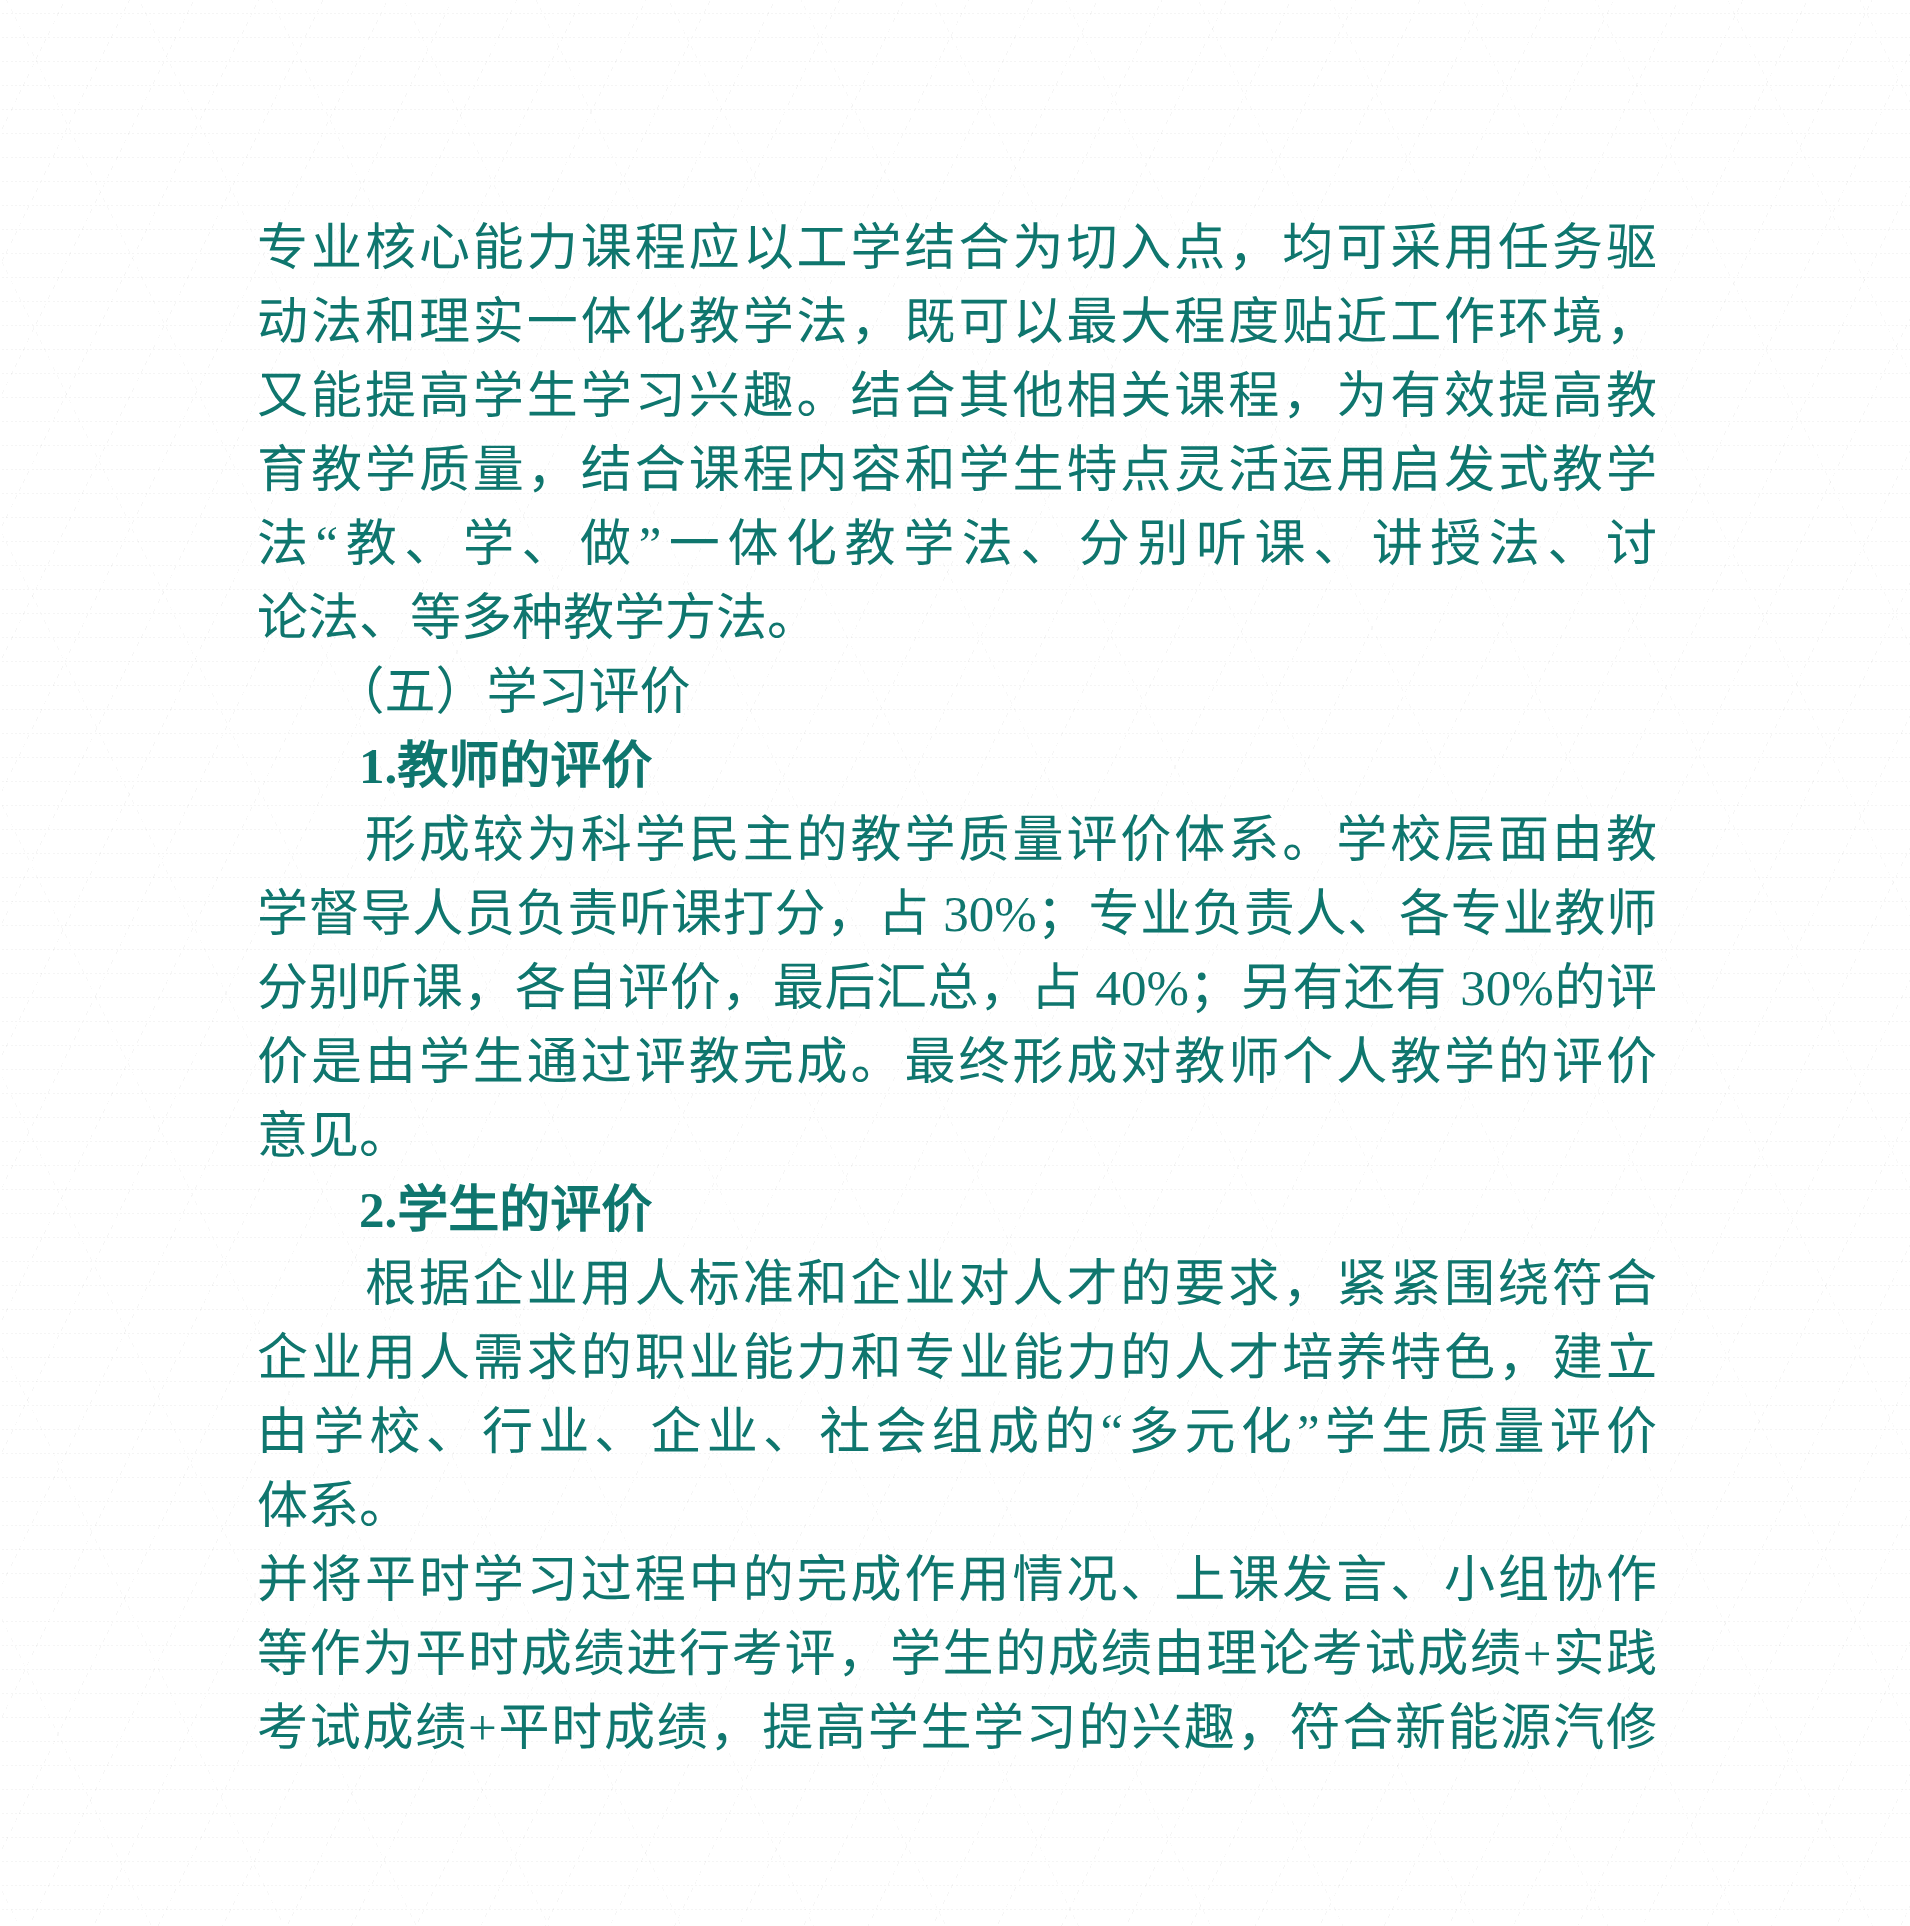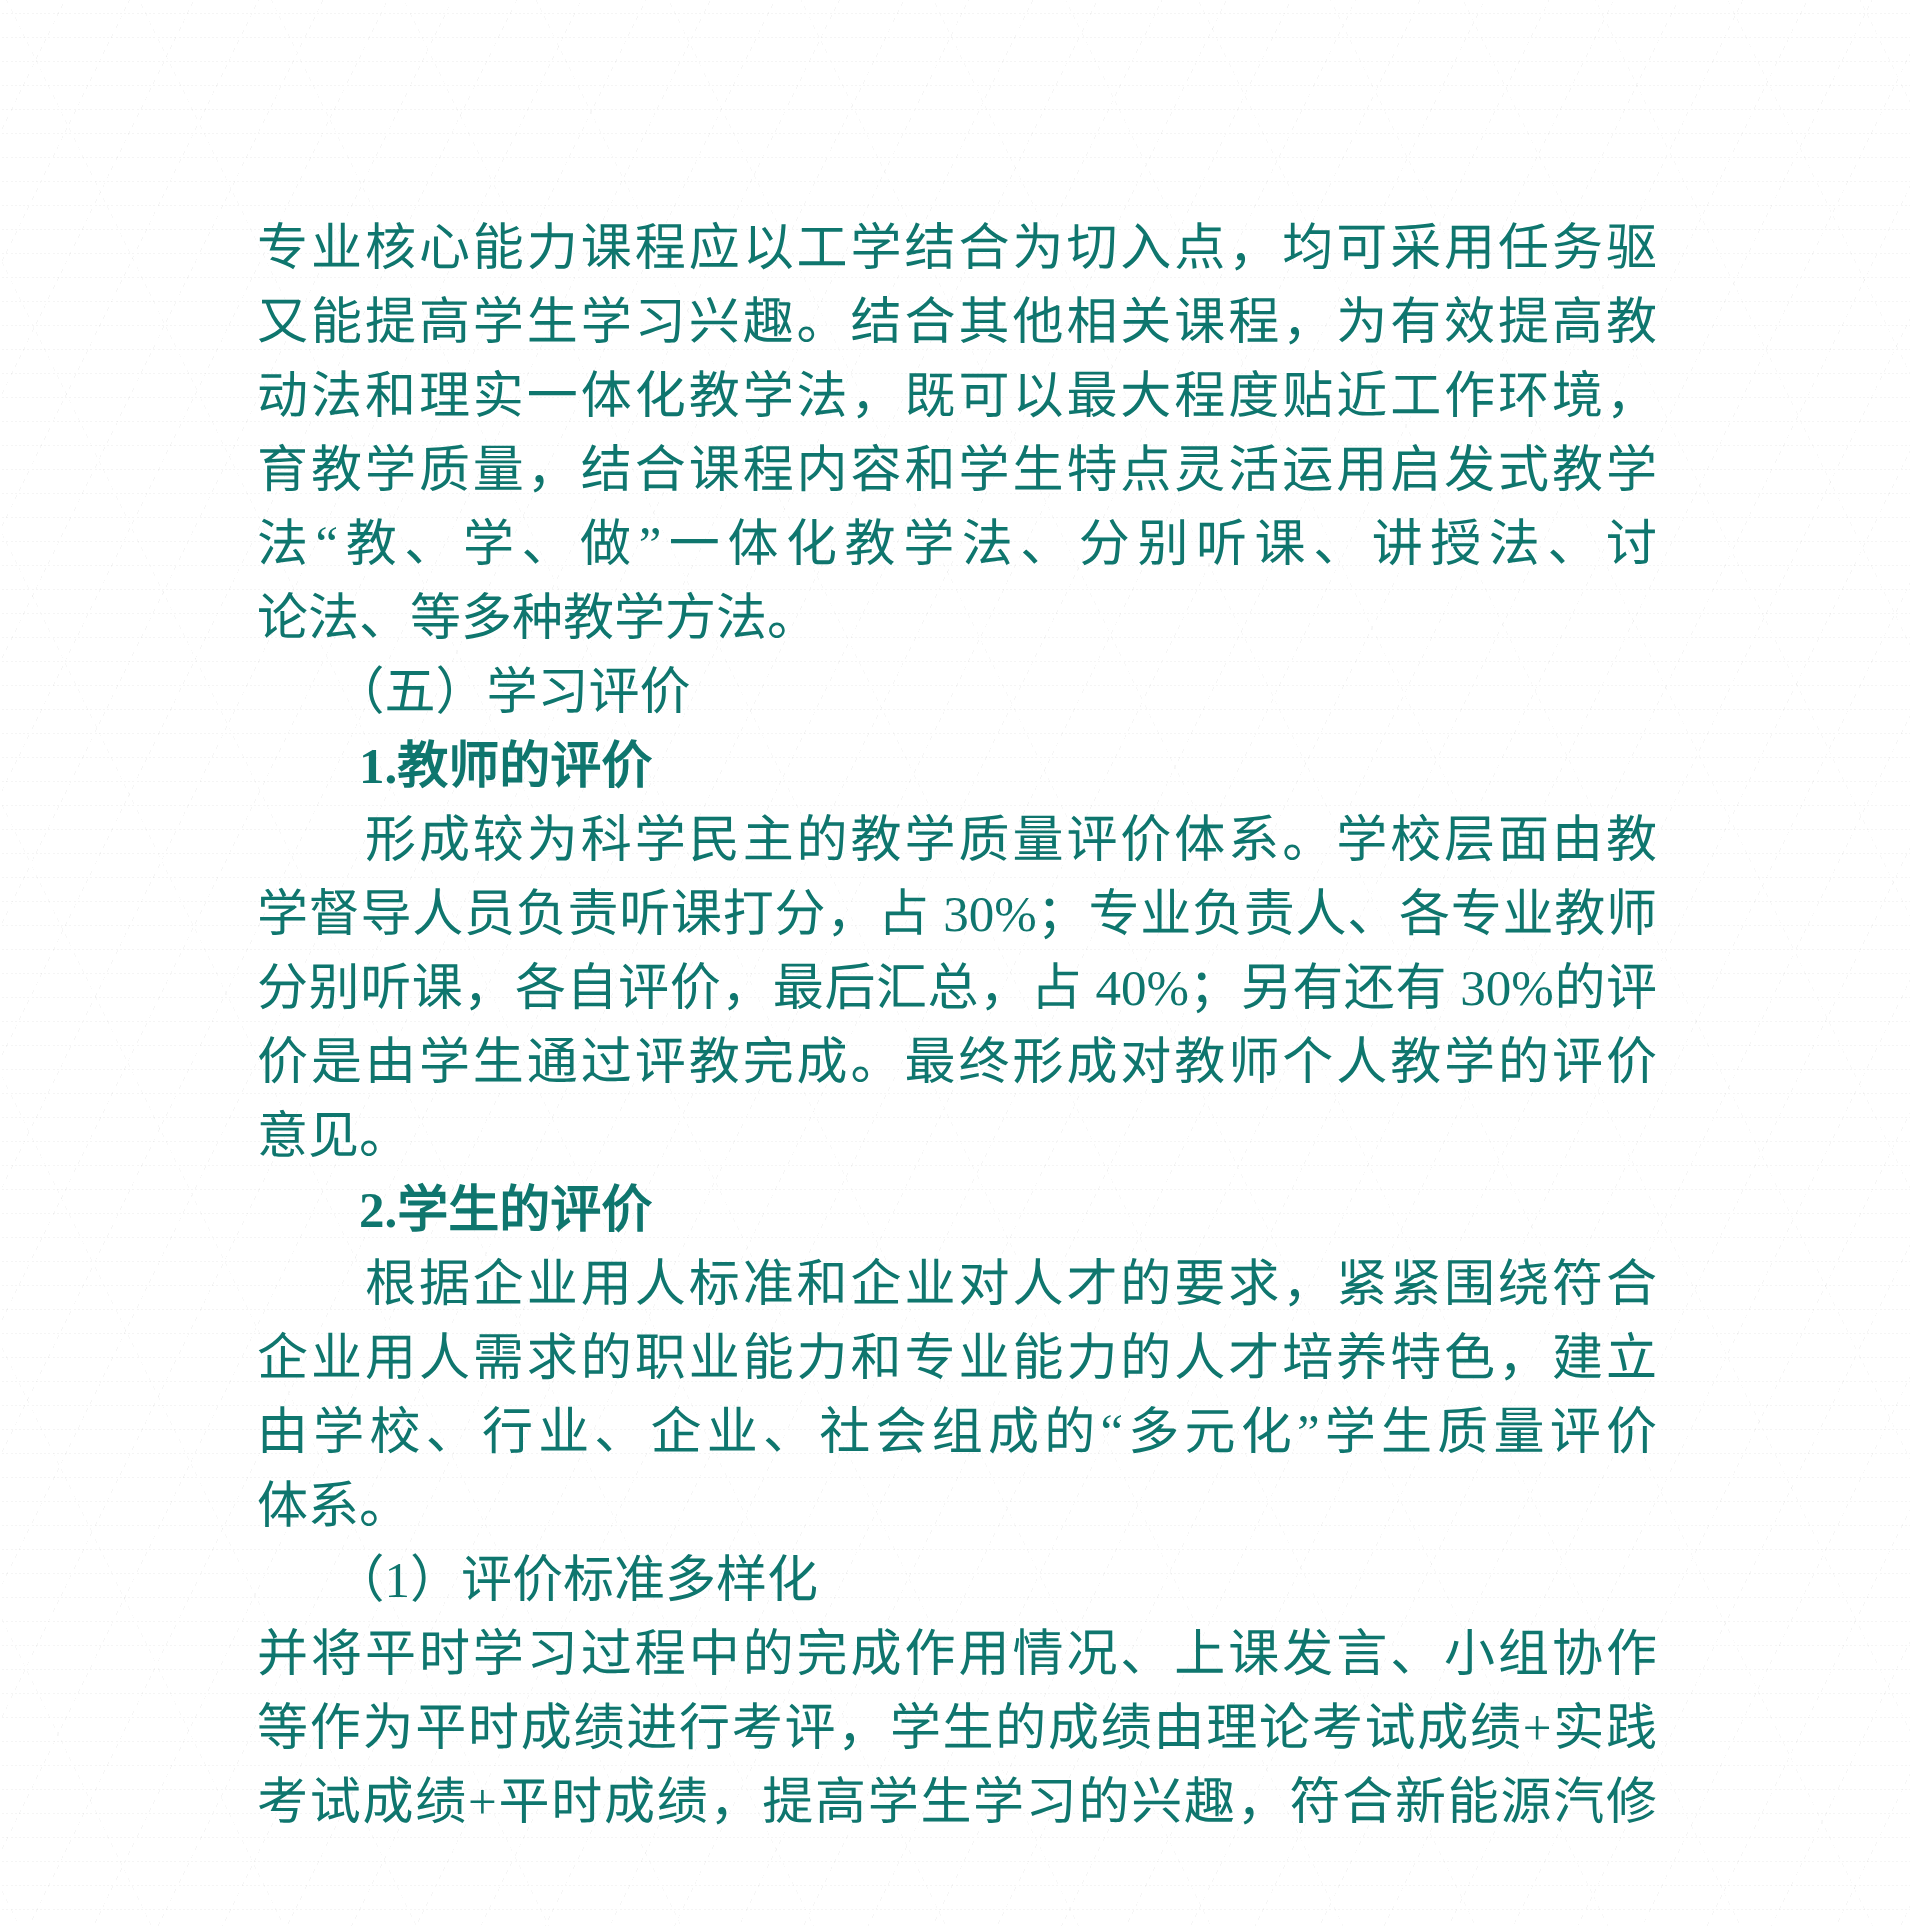--- a/index.html
+++ b/index.html
@@ -49,35 +49,34 @@
     font-weight: bold;
   }
 </style>
 </head>
 <body>
 
 <div class="scan-texture"></div>
 
 <div class="content">
     <div class="line fill">专业核心能力课程应以工学结合为切入点，均可采用任务驱</div>
+    <div class="line fill">动法和理实一体化教学法，既可以最大程度贴近工作环境，</div>
     <div class="line fill">又能提高学生学习兴趣。结合其他相关课程，为有效提高教</div>
-    <div class="line fill">动法和理实一体化教学法，既可以最大程度贴近工作环境，</div>
     <div class="line fill">育教学质量，结合课程内容和学生特点灵活运用启发式教学</div>
     <div class="line fill">法“教、学、做”一体化教学法、分别听课、讲授法、讨</div>
     <div class="line">论法、等多种教学方法。</div>
     <div class="line">　　（五）学习评价</div>
     <div class="line bold">　　1.教师的评价</div>
     <div class="line fill">　　形成较为科学民主的教学质量评价体系。学校层面由教</div>
     <div class="line fill">学督导人员负责听课打分，占 30%；专业负责人、各专业教师</div>
     <div class="line fill">分别听课，各自评价，最后汇总，占 40%；另有还有 30%的评</div>
     <div class="line fill">价是由学生通过评教完成。最终形成对教师个人教学的评价</div>
     <div class="line">意见。</div>
     <div class="line bold">　　2.学生的评价</div>
     <div class="line fill">　　根据企业用人标准和企业对人才的要求，紧紧围绕符合</div>
     <div class="line fill">企业用人需求的职业能力和专业能力的人才培养特色，建立</div>
     <div class="line fill">由学校、行业、企业、社会组成的“多元化”学生质量评价</div>
     <div class="line">体系。</div>
-    <div class="line">　　（1）评价标准多样化</div>
     <div class="line fill">并将平时学习过程中的完成作用情况、上课发言、小组协作</div>
     <div class="line fill">等作为平时成绩进行考评，学生的成绩由理论考试成绩+实践</div>
     <div class="line fill">考试成绩+平时成绩，提高学生学习的兴趣，符合新能源汽修</div>
   </div>
 
 
 </body></html>

